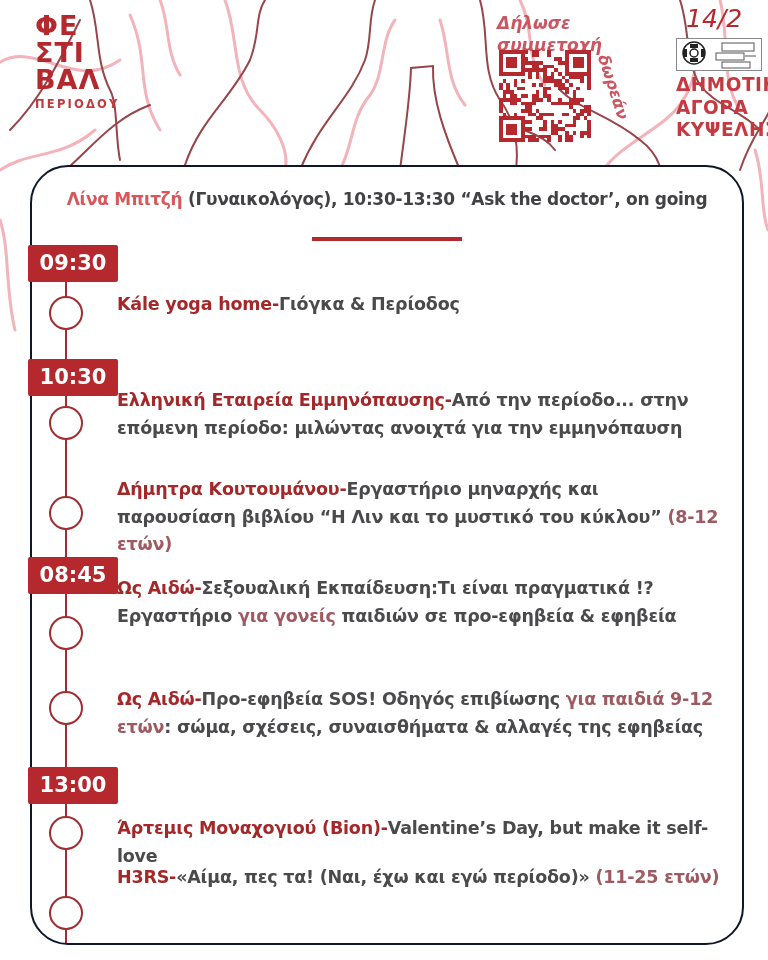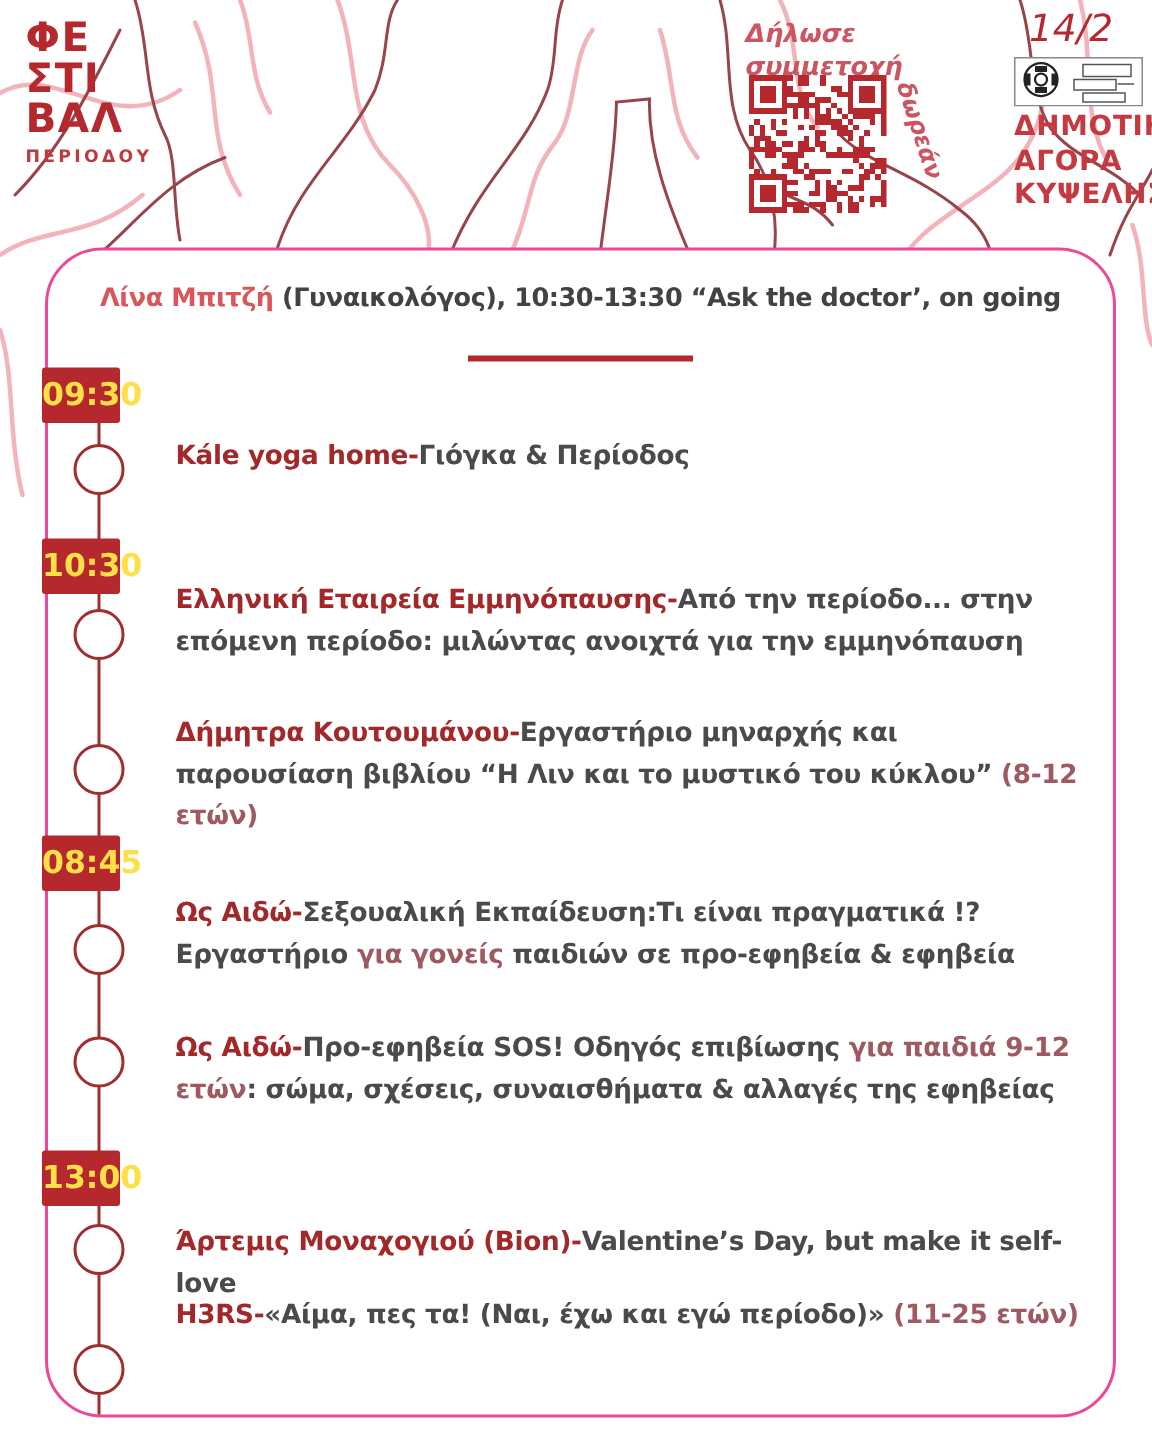--- a/index.html
+++ b/index.html
@@ -1,58 +1,58 @@
 <!DOCTYPE html>
 <html><head>
 <meta charset="utf-8">
 <style>
   html,body{margin:0;padding:0;background:#ffffff;}
   .page{position:relative;width:768px;height:960px;background:#fff;overflow:hidden;
         font-family:"DejaVu Sans","Liberation Sans",sans-serif;}
   .bg{position:absolute;inset:0;z-index:0;}
 
   
-  .fest-logo{position:absolute;left:17px;top:12px;z-index:2;color:#b4282e;}
+  .fest-logo{position:absolute;left:35px;top:12px;z-index:2;color:#b4282e;}
   .fest-line{font-weight:bold;font-size:27px;line-height:27px;letter-spacing:1px;}
   .fest-sub{font-weight:bold;font-size:11.5px;letter-spacing:2.2px;margin-top:4px;color:#c0393f;}
 
   .register{position:absolute;left:497px;top:12px;z-index:2;color:#cb5560;
             font-weight:bold;font-style:italic;font-size:17px;line-height:22px;}
   .qr-wrap{position:absolute;left:499px;top:50px;width:92px;height:92px;z-index:2;}
   .free-label{position:absolute;left:612px;top:52px;z-index:2;color:#cb5560;font-weight:bold;
               font-style:italic;font-size:16px;transform:rotate(72deg);transform-origin:0 0;}
 
   .date-badge{position:absolute;left:686px;top:4px;z-index:2;color:#b4282e;
               font-weight:normal;font-style:italic;font-size:25px;}
   .venue-logo{position:absolute;left:676px;top:38px;z-index:2;}
   .venue{position:absolute;left:676px;top:74px;z-index:2;color:#c43a40;
          font-weight:bold;font-size:18.5px;line-height:22.5px;letter-spacing:.5px;}
 
   
   .sheet{position:absolute;left:30px;top:165px;width:710px;height:776px;background:#fff;
-         border:2px solid #ec4899;border-radius:38px;z-index:1;}
+         border:2px solid #0f172a;border-radius:38px;z-index:1;}
   .intro{position:absolute;left:34px;right:34px;top:22px;text-align:center;
          font-weight:bold;font-size:17px;letter-spacing:-0.3px;color:#424245;}
   .intro .nm{color:#d9565a;}
   .divider{position:absolute;top:70px;left:calc(50% - 75px);width:150px;height:4px;background:#b4282e;}
 
   .vline{position:absolute;left:33px;top:95px;width:2px;height:681px;background:#a02d30;}
-  .time-block{position:absolute;left:-4px;width:52px;height:37px;background:#b4282e;
-              color:#fde047;font-weight:bold;font-size:21px;line-height:37px;text-align:center;
+  .time-block{position:absolute;left:-4px;width:90px;height:37px;background:#b4282e;
+              color:#ffffff;font-weight:bold;font-size:21px;line-height:37px;text-align:center;
               border-radius:2px;}
   .pos-t1{top:78px}.pos-t2{top:192px}.pos-t3{top:390px}.pos-t4{top:600px}
 
   .node{position:absolute;left:17px;width:30px;height:30px;border:2.5px solid #a02d30;
         border-radius:50%;background:#fff;}
   .pos-c1{top:129px}.pos-c2{top:239px}.pos-c3{top:329px}.pos-c4{top:449px}
   .pos-c5{top:524px}.pos-c6{top:649px}.pos-c7{top:729px}
 
   .event-text{position:absolute;left:85px;width:605px;font-weight:bold;font-size:17.5px;
               line-height:27.5px;letter-spacing:-0.2px;color:#4a4a4c;}
-  .pos-e1{top:124px}.pos-e2{top:220px}.pos-e3{top:309px}.pos-e4{top:429px}
+  .pos-e1{top:124px}.pos-e2{top:220px}.pos-e3{top:309px}.pos-e4{top:408px}
   .pos-e5{top:519px}.pos-e6{top:648px}.pos-e7{top:697px}
   .seg-name{color:#a3282a;}
   .seg-body{color:#4a4a4c;}
   .seg-accent{color:#9e5a60;}
 </style>
 </head>
 <body>
 
 <div class="page">
 

